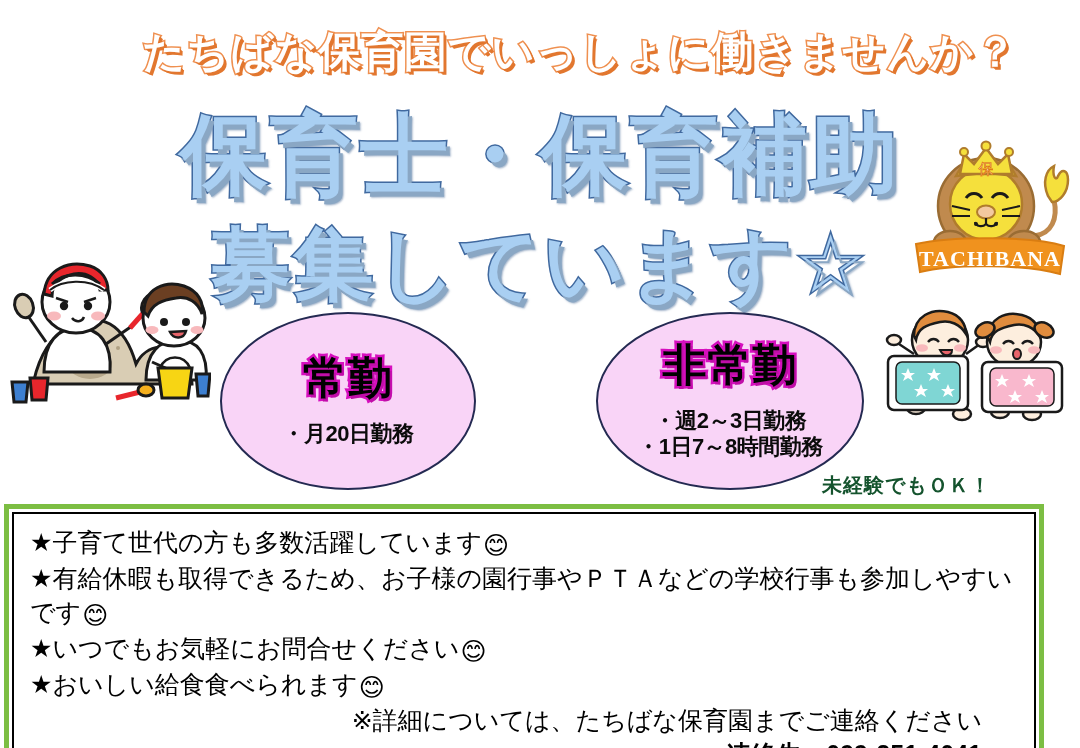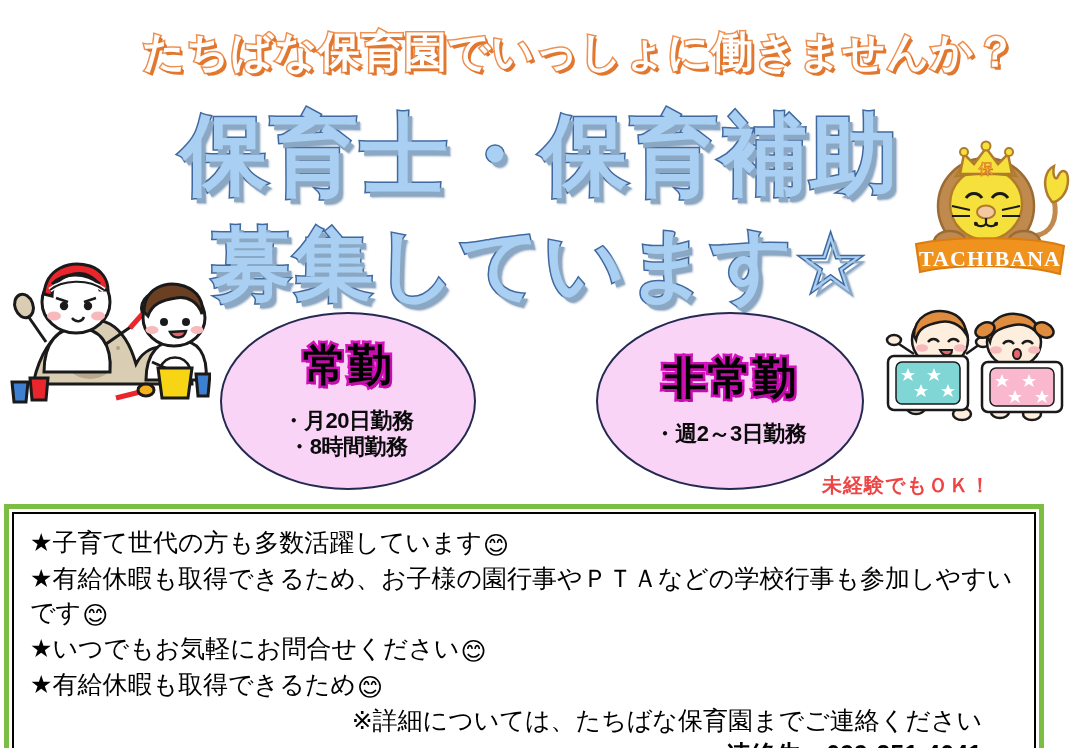--- a/index.html
+++ b/index.html
@@ -113,21 +113,21 @@
     white-space: nowrap;
   }
 
   
   #no-exp-note {
     position: absolute;
     left: 822px;
     top: 472px;
     font-size: 20px;
     font-weight: bold;
-    color: #ef4444;
+    color: #14532d;
     white-space: nowrap;
     letter-spacing: 1px;
   }
 
   
   #info-box {
     position: absolute;
     left: 4px;
     top: 504px;
     width: 1040px;
@@ -283,28 +283,28 @@
 
       <path d="M4 112 C40 104 120 104 152 114 L148 142 C112 132 40 132 8 140 Z" fill="#f0921e" stroke="#d97d12" stroke-width="2"></path>
       <text x="78" y="134" text-anchor="middle" font-size="22" font-weight="bold" font-family="'Liberation Serif', serif" fill="#ffffff" letter-spacing="1">TACHIBANA</text>
     </svg>
   </div>
 
   <div class="oval" id="oval-fulltime">
     <div class="oval-title">常勤</div>
     <div class="oval-lines">
       <div>・月20日勤務</div>
-      <div>・8時間勤務</div>
     </div>
   </div>
 
   <div class="oval" id="oval-parttime">
     <div class="oval-title">非常勤</div>
     <div class="oval-lines">
       <div>・週2～3日勤務</div>
+      <div>・1日7～8時間勤務</div>
     </div>
   </div>
 
   <div class="illus" id="illus-nap">
     <svg width="190" height="152" viewBox="0 0 190 152">
 
       <ellipse cx="56" cy="38" rx="28" ry="26" fill="#fdeede" stroke="#1a1a1a" stroke-width="2.5"></ellipse>
       <path d="M30 34 C30 14 48 6 64 10 C76 13 82 22 82 32
                C76 22 66 18 56 20 C42 23 34 26 32 38 Z" fill="#e08c3e" stroke="#1a1a1a" stroke-width="2.5"></path>
       <path d="M44 40 C47 36 52 36 55 40" fill="none" stroke="#1a1a1a" stroke-width="2.3"></path>
@@ -372,21 +372,21 @@
 
       <div class="info-line wrap">
         <span>★有給休暇も取得できるため、お子様の園行事やＰＴＡなどの学校行事も参加しやすいです</span><span class="emoji">😊</span>
       </div>
 
       <div class="info-line">
         <span>★いつでもお気軽にお問合せください</span><span class="emoji">😊</span>
       </div>
 
       <div class="info-line">
-        <span>★有給休暇も取得できるため</span><span class="emoji">😊</span>
+        <span>★おいしい給食食べられます</span><span class="emoji">😊</span>
       </div>
 
       <div class="contact-line" id="contact-note">※詳細については、たちばな保育園までご連絡ください</div>
 
       <div class="contact-line" id="contact-phone">連絡先：099-251-4041</div>
     </div>
   </div>
 
 </div>
 

